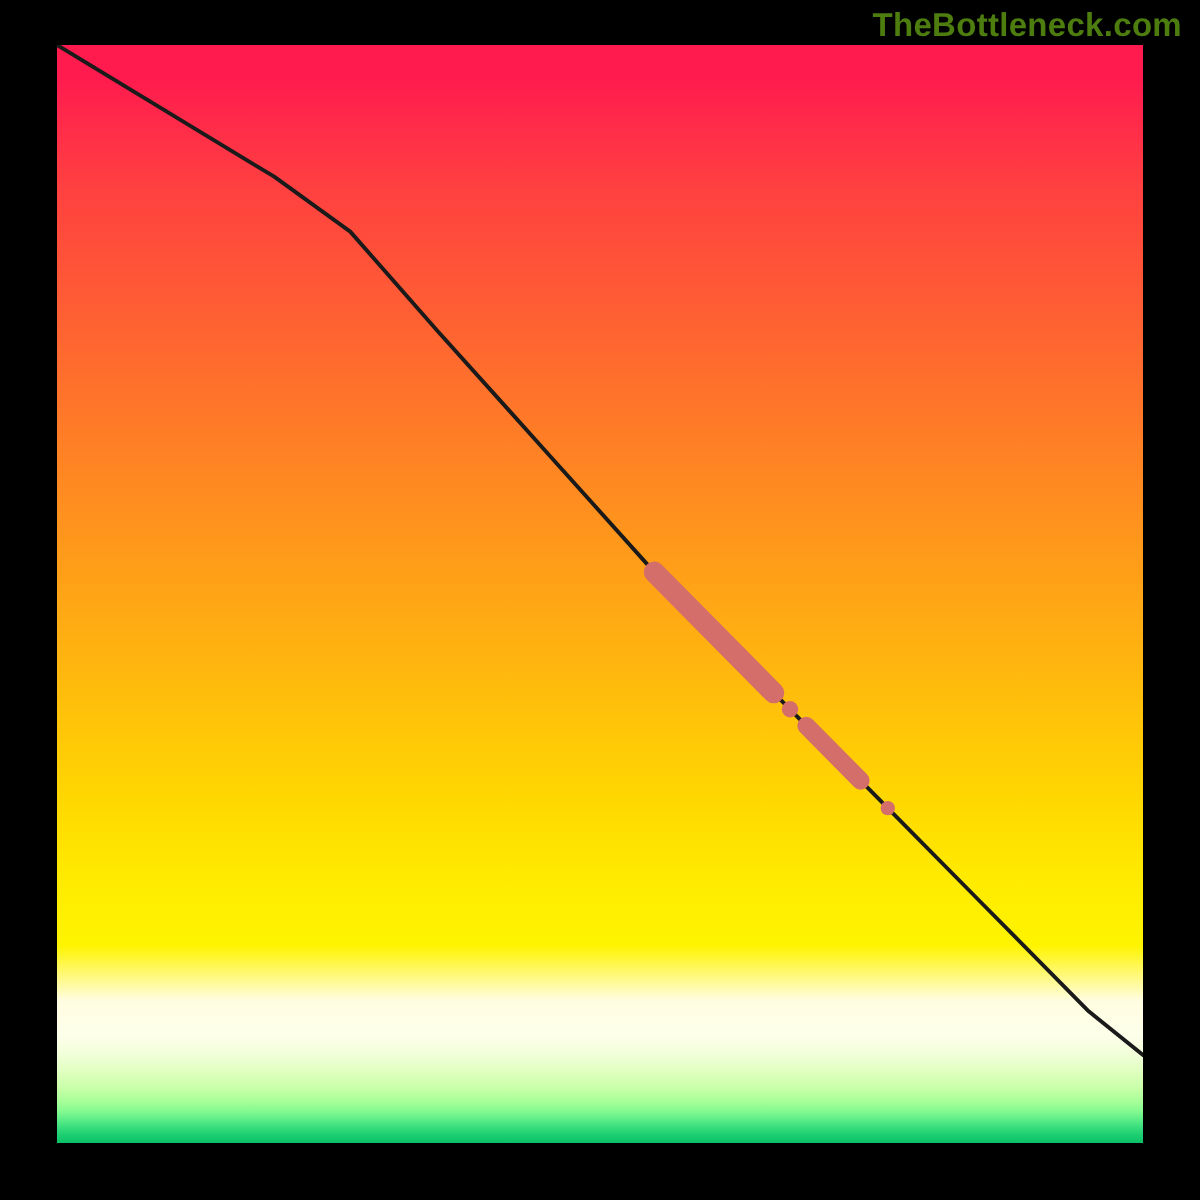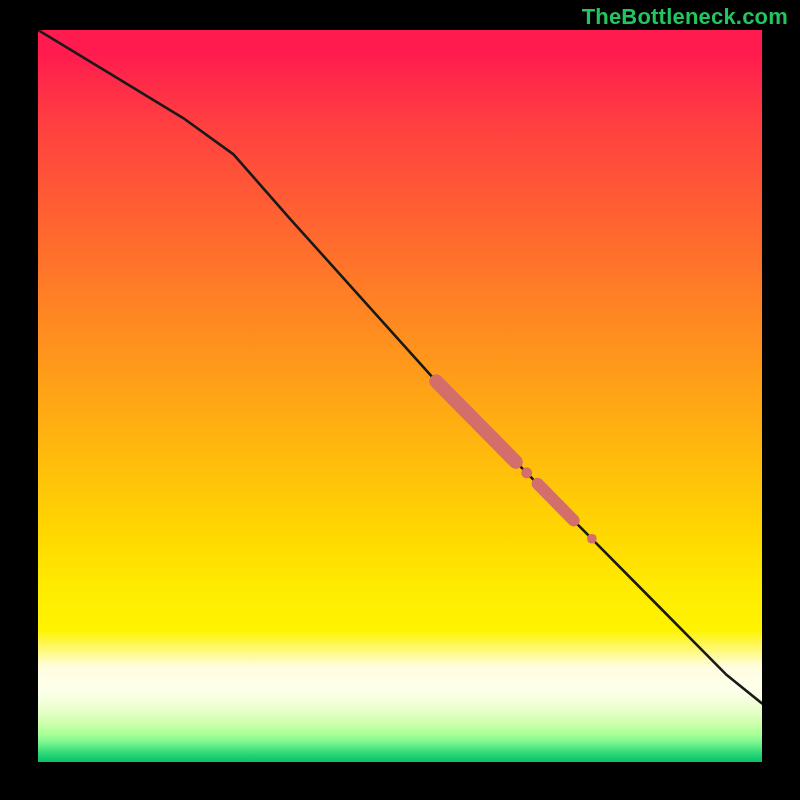--- a/index.html
+++ b/index.html
@@ -14,21 +14,21 @@
   .frame {
     position: relative;
     width: 800px;
     height: 800px;
     background: #000;
   }
   .watermark {
     position: absolute;
     top: 4px;
     right: 12px;
-    color: #22c55e;
+    color: #4d7c0f;
     font-size: 22px;
     font-weight: 600;
     letter-spacing: 0.2px;
     user-select: none;
   }
   .plot {
     position: absolute;
     left: 38px;
     top: 30px;
     width: 724px;

